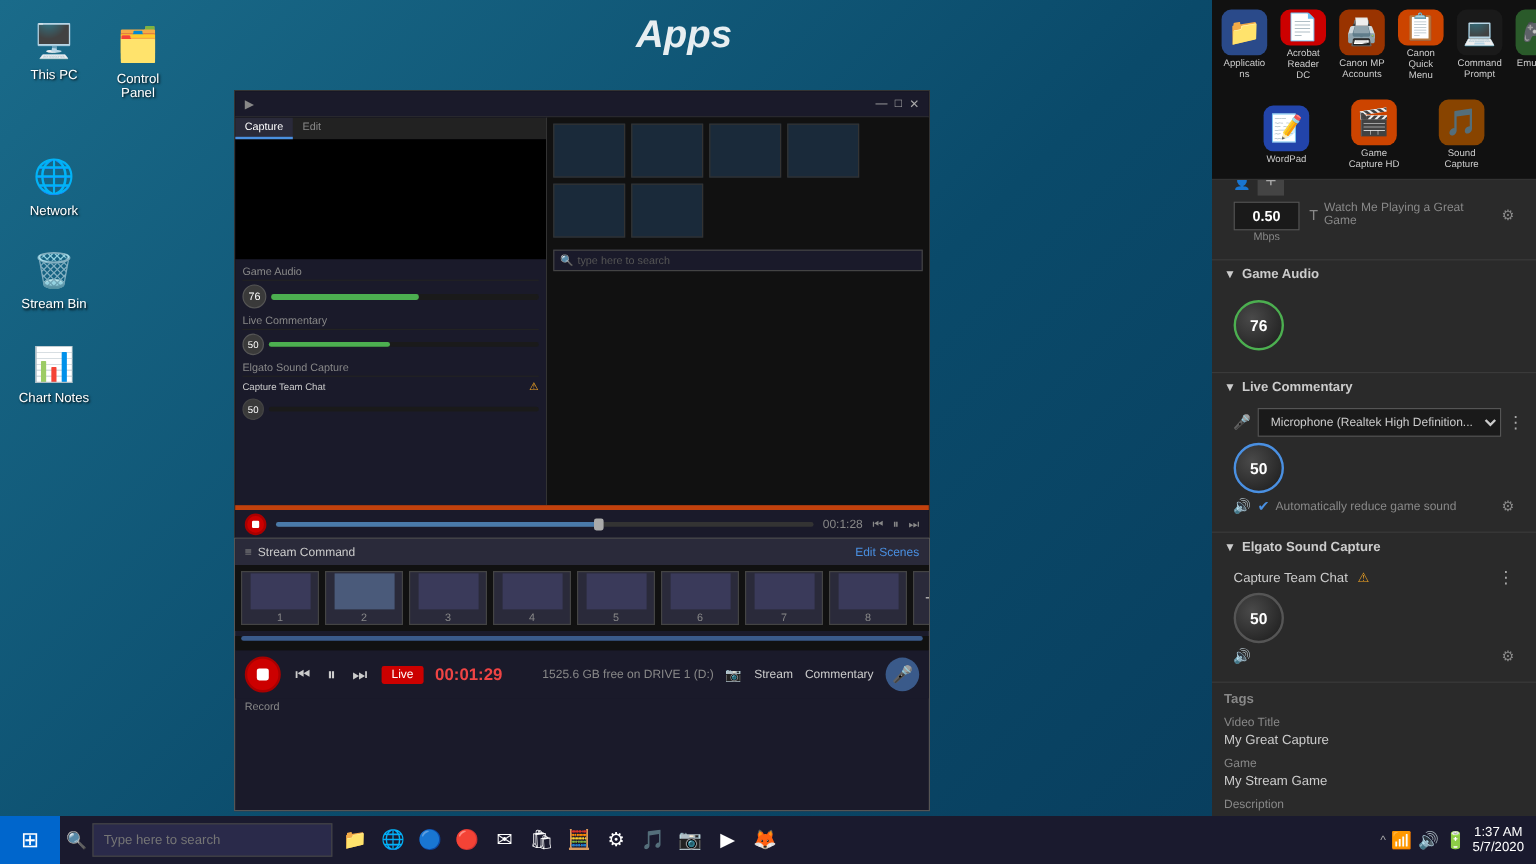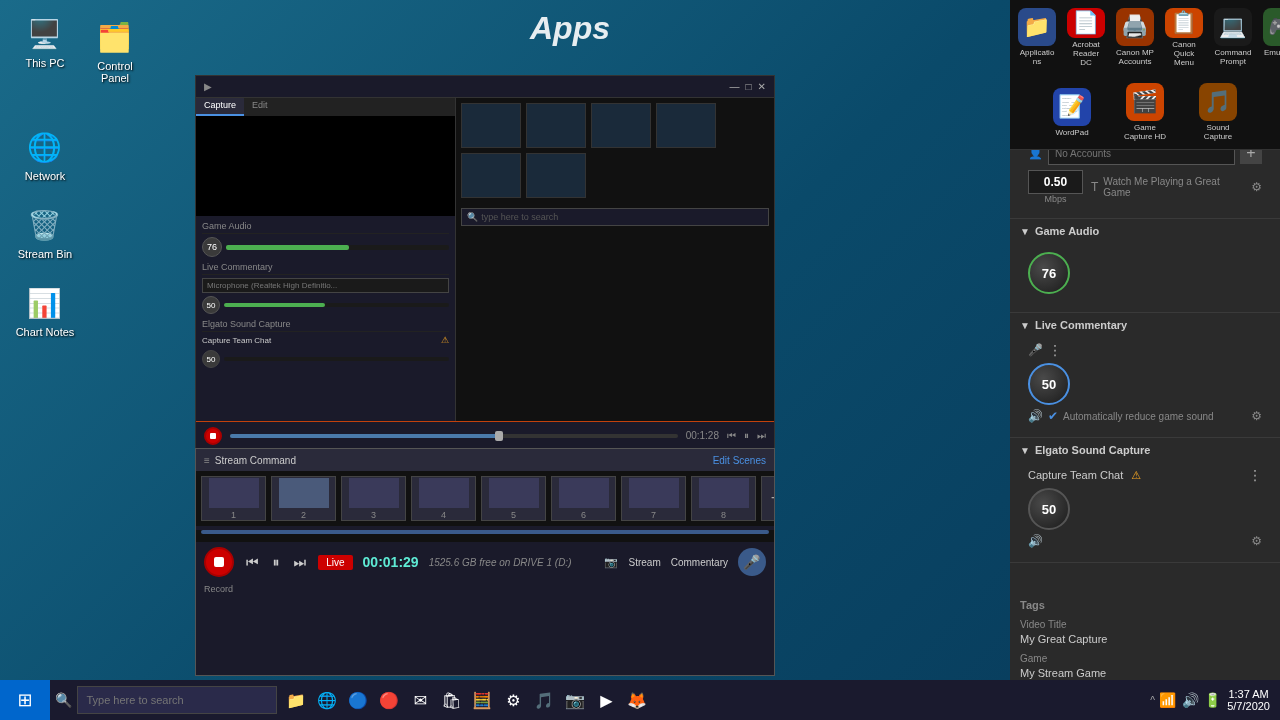--- a/index.html
+++ b/index.html
@@ -289,21 +289,20 @@
     .esc-warning {
       color: #f5a623;
       font-size: 11px;
       margin-left: 5px;
     }
     .esc-more { color: #aaa; font-size: 14px; cursor: pointer; }
 
     
     .tags-section {
       padding: 8px 10px;
-      margin-top: 28px;
     }
     .field-group {
       margin-bottom: 8px;
     }
     .field-label {
       color: #888;
       font-size: 10px;
       margin-bottom: 3px;
     }
     .field-value {
@@ -400,30 +399,29 @@
     }
     .sc-live-btn {
       background: #cc0000;
       color: white;
       padding: 2px 8px;
       font-size: 10px;
       border-radius: 2px;
       cursor: pointer;
     }
     .sc-time {
-      color: #5eead4;
+      color: #ef4444;
       font-size: 14px;
       font-weight: bold;
     }
     .sc-storage {
       color: #888;
       font-size: 10px;
       flex: 1;
-      text-align: left;
-      font-style: italic;
+      text-align: right;
     }
     .sc-stream-btn {
       color: #ccc;
       font-size: 10px;
       cursor: pointer;
     }
     .sc-commentary-btn {
       color: #ccc;
       font-size: 10px;
       cursor: pointer;
@@ -621,24 +619,23 @@
     </div>
 
     <div class="elgato-section">
       <div class="elgato-section-header">
         <span class="section-arrow">▼</span>
         <span>Live Streaming</span>
       </div>
       <div class="section-content">
         <div class="ls-row">
           <span style="color:#888; font-size:12px;">👤</span>
-          <input class="ls-input" readonly="" placeholder="No Accounts" style="">
           <button class="ls-plus-btn">+</button>
         </div>
-        <div style="display:flex; gap:8px; align-items:center;">
+        <div style="display:flex; gap:8px; align-items:flex-start;">
           <div style="display:flex; flex-direction:column; align-items:center;">
             <div class="ls-mbps-box">0.50</div>
             <div class="ls-mbps-label">Mbps</div>
           </div>
           <div style="flex:1;">
             <div class="ls-title-row">
               <span class="ls-t-icon">T</span>
               <span class="ls-title-text">Watch Me Playing a Great Game</span>
               <span class="ls-settings-btn">⚙</span>
             </div>
@@ -667,20 +664,23 @@
     </div>
 
     <div class="elgato-section">
       <div class="elgato-section-header">
         <span class="section-arrow">▼</span>
         <span>Live Commentary</span>
       </div>
       <div class="section-content">
         <div class="mic-select-row">
           <span class="mic-icon">🎤</span>
+          <select class="mic-select">
+            <option>Microphone (Realtek High Definition...</option>
+          </select>
           <span class="mic-more">⋮</span>
         </div>
         <div class="knob-section">
           <div class="knob knob-blue">
             <span>50</span>
           </div>
           <div class="knob-vol-area">
             <div class="volume-bar">
               <div class="volume-fill vol-blue"></div>
             </div>
@@ -773,21 +773,20 @@
         <div style="padding:3px 6px;">
           <div style="color:#888; font-size:9px; padding:2px 0; border-bottom:1px solid #222;">Game Audio</div>
           <div style="display:flex; align-items:center; gap:4px; padding:3px 0;">
             <div style="width:20px; height:20px; border-radius:50%; background:#3a3a3a; border:1px solid #555; display:flex; align-items:center; justify-content:center; font-size:9px; color:white;">76</div>
             <div style="flex:1; height:5px; background:#1a1a1a; border-radius:2px;">
               <div style="width:55%; height:100%; background:#4caf50; border-radius:2px;"></div>
             </div>
           </div>
           <div style="color:#888; font-size:9px; padding:2px 0; border-bottom:1px solid #222;">Live Commentary</div>
           <div style="padding:3px 0;">
-            <div style="color:#777; font-size:8px; background:#1a1a1a; border:1px solid #444; padding:2px 4px; margin-bottom:3px;">Microphone (Realtek High Definitio...</div>
             <div style="display:flex; align-items:center; gap:4px;">
               <div style="width:18px; height:18px; border-radius:50%; background:#3a3a3a; border:1px solid #555; display:flex; align-items:center; justify-content:center; font-size:8px; color:white;">50</div>
               <div style="flex:1; height:4px; background:#1a1a1a; border-radius:2px;">
                 <div style="width:45%; height:100%; background:#4caf50; border-radius:2px;"></div>
               </div>
             </div>
           </div>
           <div style="color:#888; font-size:9px; padding:2px 0; border-bottom:1px solid #222;">Elgato Sound Capture</div>
           <div style="display:flex; align-items:center; justify-content:space-between; padding:3px 0;">
             <span style="color:#ccc; font-size:8px;">Capture Team Chat</span>
@@ -810,21 +809,21 @@
           <div style="width:60px; height:45px; background:#1a2a3a; border:1px solid #333;"></div>
         </div>
 
         <div style="margin-top:10px; background:#1a1a2a; border:1px solid #444; height:18px; display:flex; align-items:center; padding:0 5px;">
           <span style="color:#555; font-size:9px;">🔍</span>
           <span style="color:#555; font-size:9px; margin-left:3px;">type here to search</span>
         </div>
       </div>
     </div>
 
-    <div style="height:28px; background:#1a1a2a; border-top:1px solid #c2410c; display:flex; align-items:center; padding:0 8px; gap:8px;">
+    <div style="height:28px; background:#1a1a2a; border-top:4px solid #c2410c; display:flex; align-items:center; padding:0 8px; gap:8px;">
       <div style="width:18px; height:18px; border-radius:50%; background:#cc0000; border:2px solid #aa0000; cursor:pointer; display:flex; align-items:center; justify-content:center;">
         <div style="width:6px; height:6px; background:white; border-radius:1px;"></div>
       </div>
       <div style="flex:1; height:4px; background:#333; border-radius:2px; position:relative;">
         <div style="width:60%; height:100%; background:#4a7aaa; border-radius:2px;"></div>
         <div style="position:absolute; left:60%; top:-3px; width:8px; height:10px; background:#aaa; border-radius:2px; transform:translateX(-50%);"></div>
       </div>
       <span style="color:#888; font-size:10px;">00:1:28</span>
       <span style="color:#888; font-size:10px;">⏮</span>
       <span style="color:#888; font-size:10px;">⏸</span>

